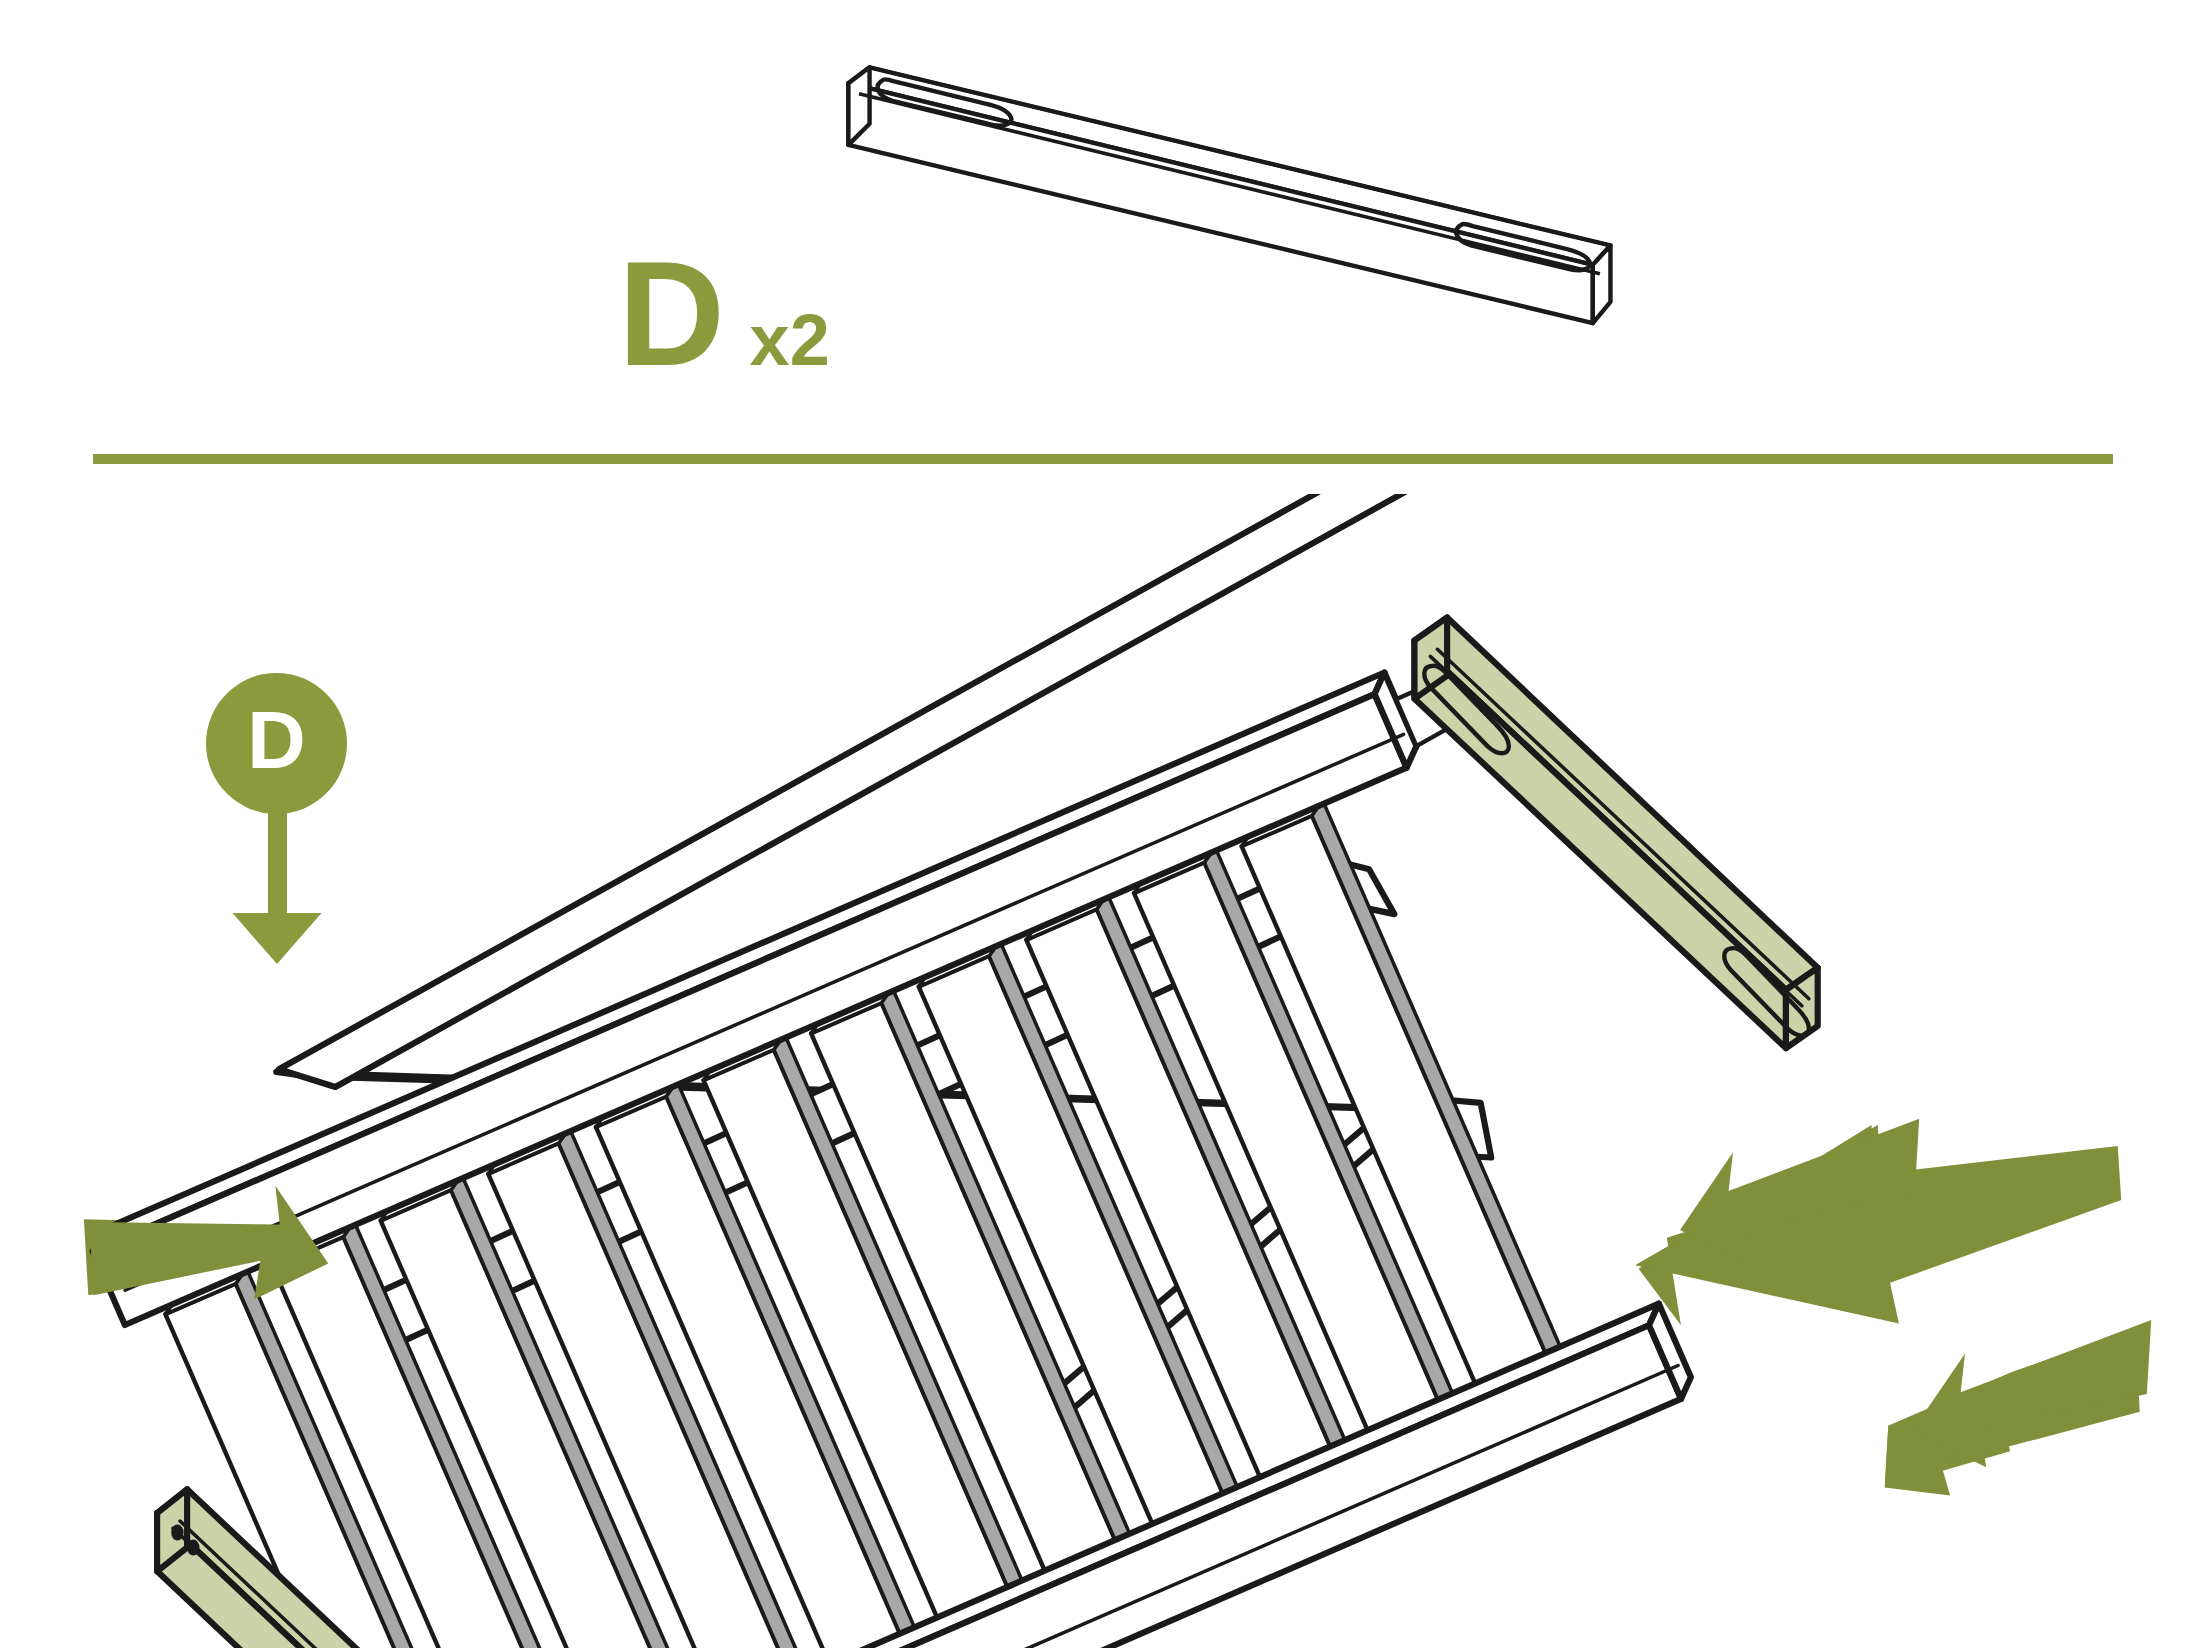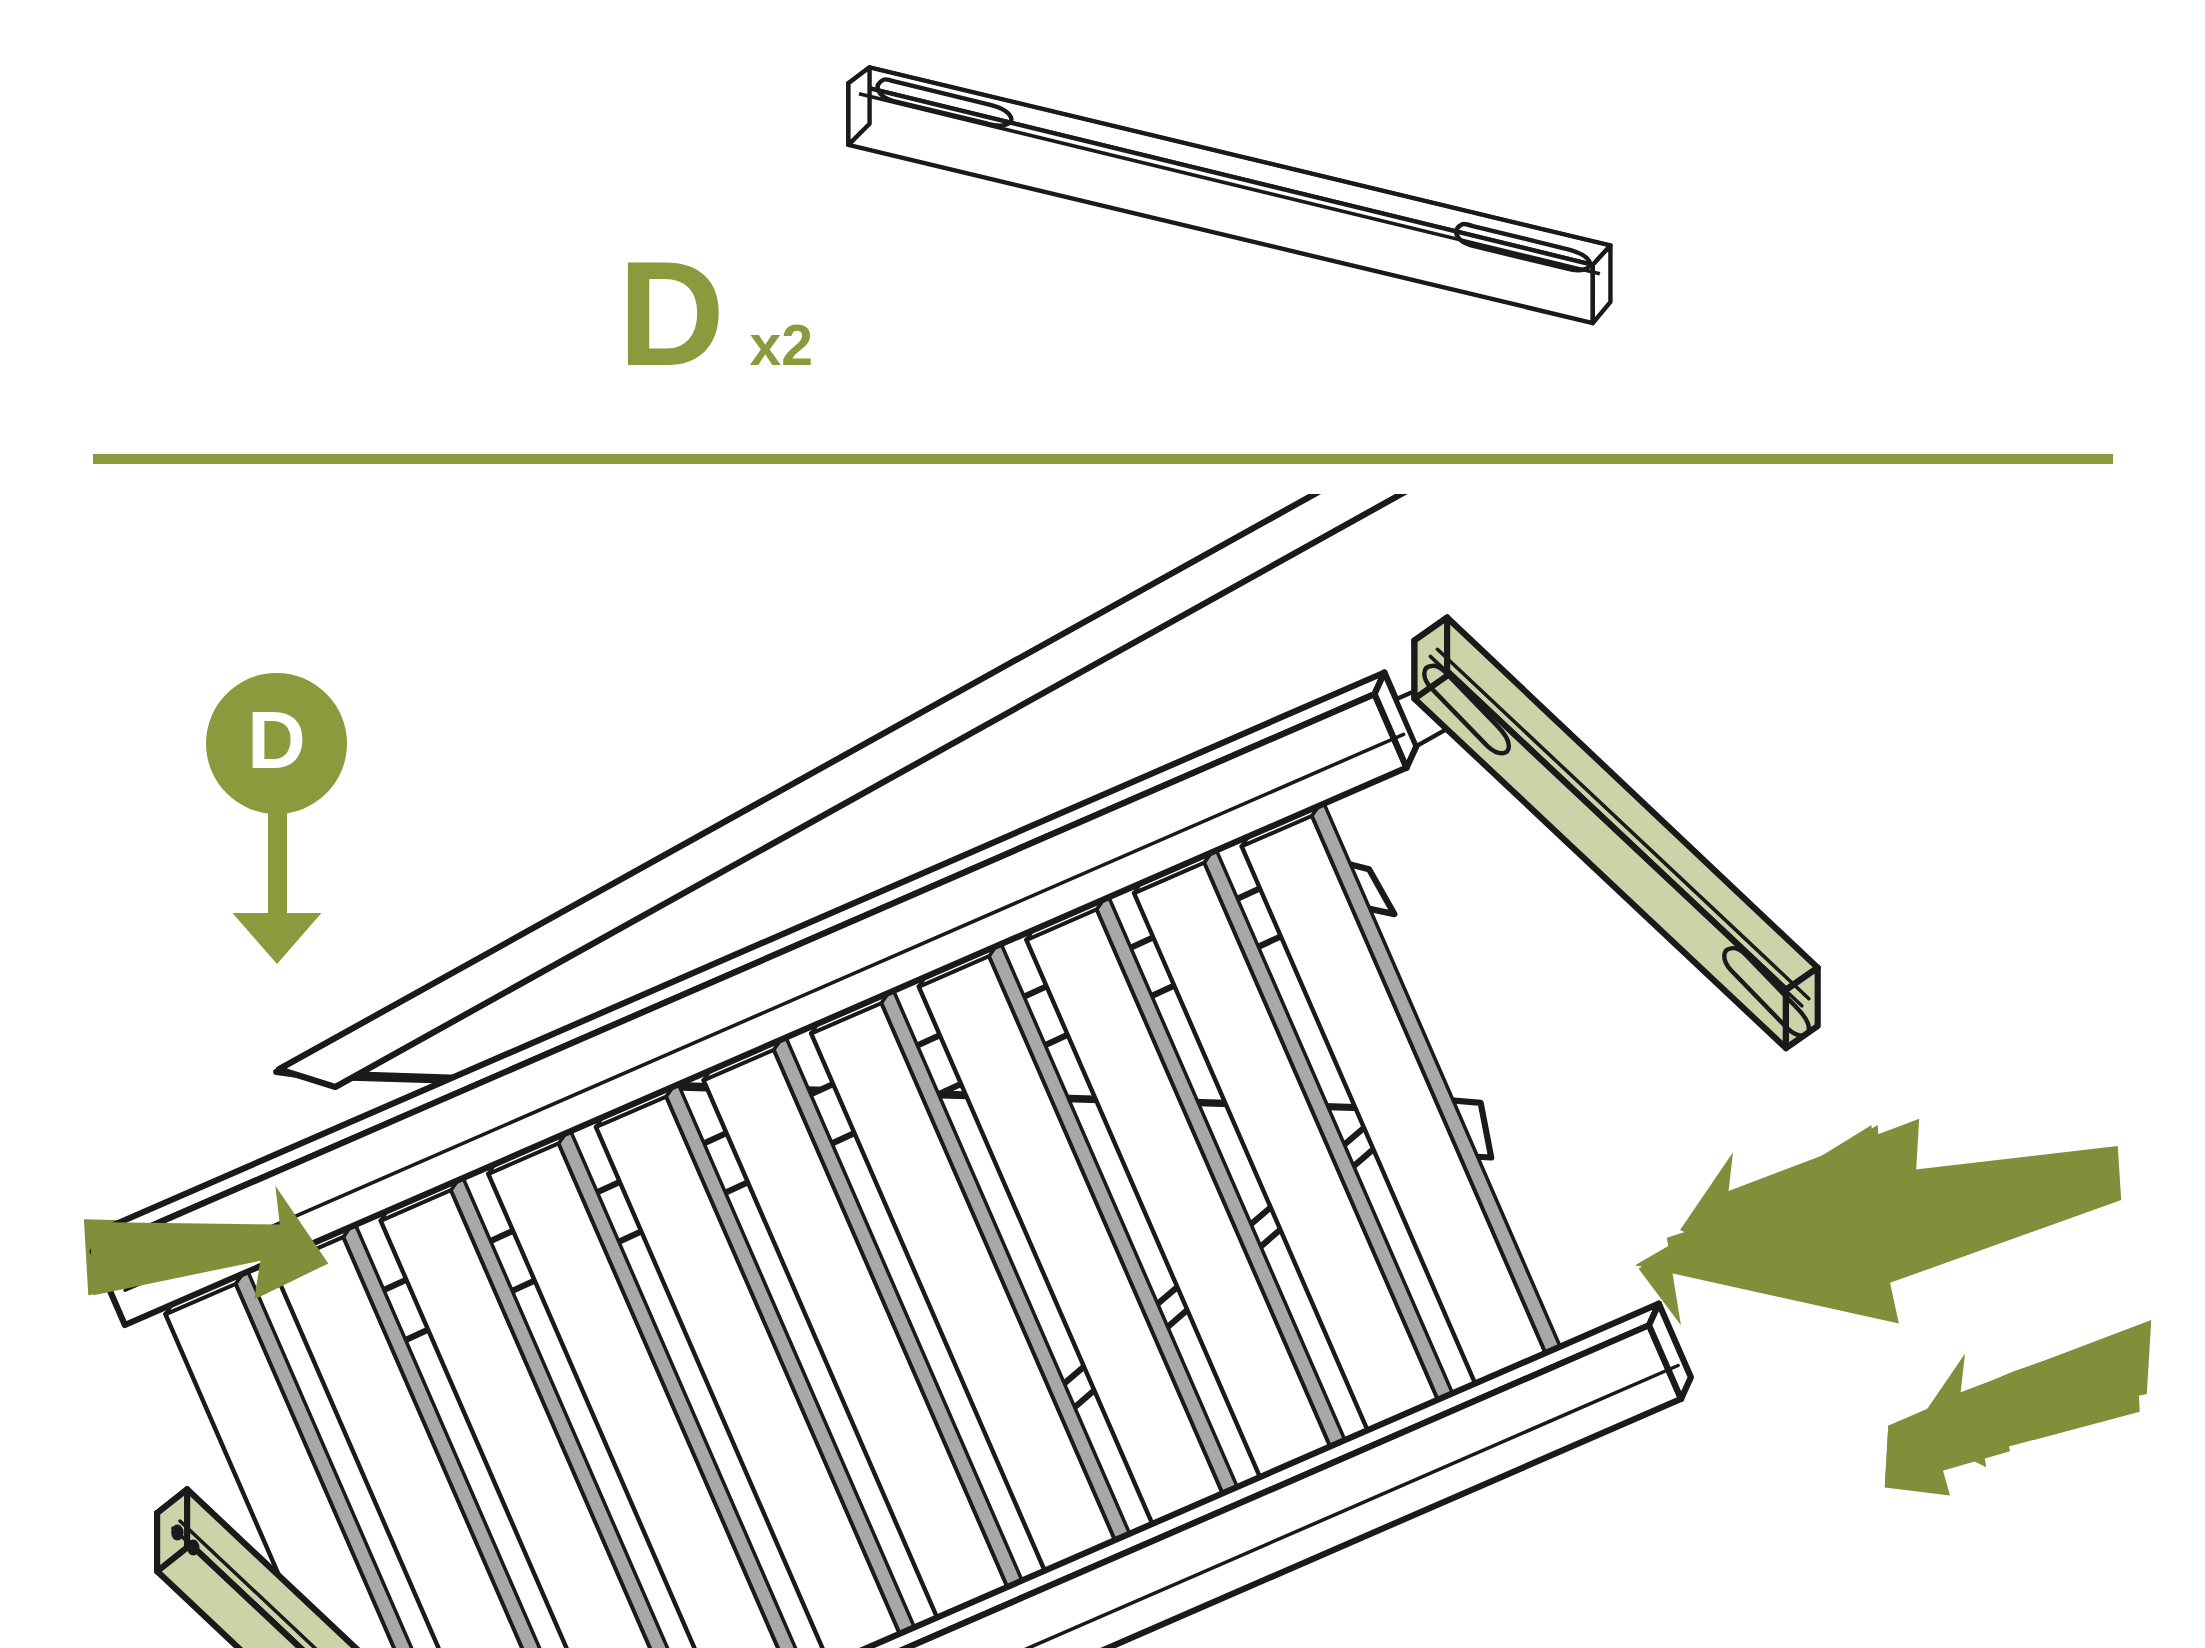--- a/index.html
+++ b/index.html
@@ -11,21 +11,21 @@
   .sheet{position:absolute;inset:0;background:#fff;}
 
   
   .legend{position:absolute;left:0;top:0;width:2206px;height:454px;}
   .legend-label{
     position:absolute;left:618px;top:240px;
     display:flex;align-items:baseline;gap:26.5px;
     color:#8a9a3c;line-height:1;user-select:none;
   }
   .legend-label .glyph{font-size:148px;font-weight:700;letter-spacing:-1.8px;}
-  .legend-label .qty{font-size:57px;font-weight:700;}
+  .legend-label .qty{font-size:72px;font-weight:700;}
 
   .legend-part{position:absolute;left:829px;top:62px;width:882px;height:344px;}
 
   
   .divider{
     position:absolute;left:93px;top:454px;
     width:2020px;height:9.7px;background:#8a9a3c;
   }
 
   

